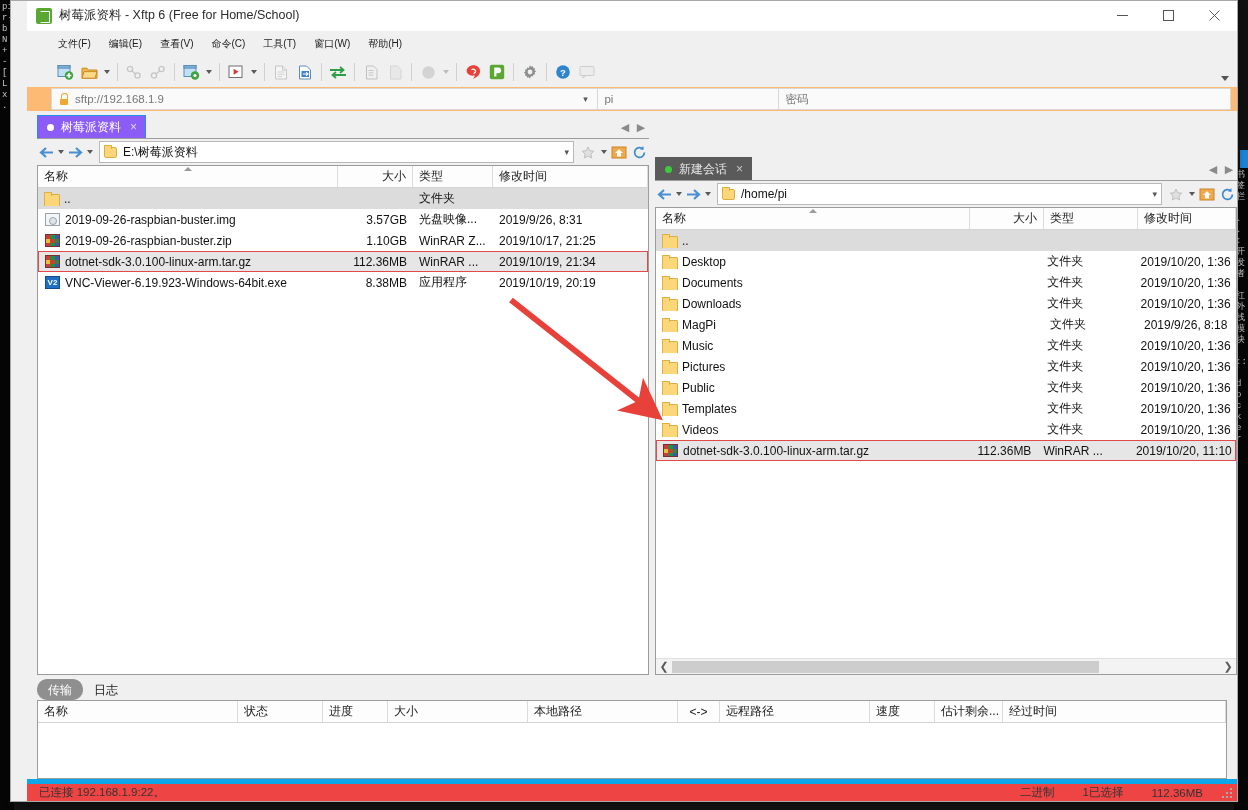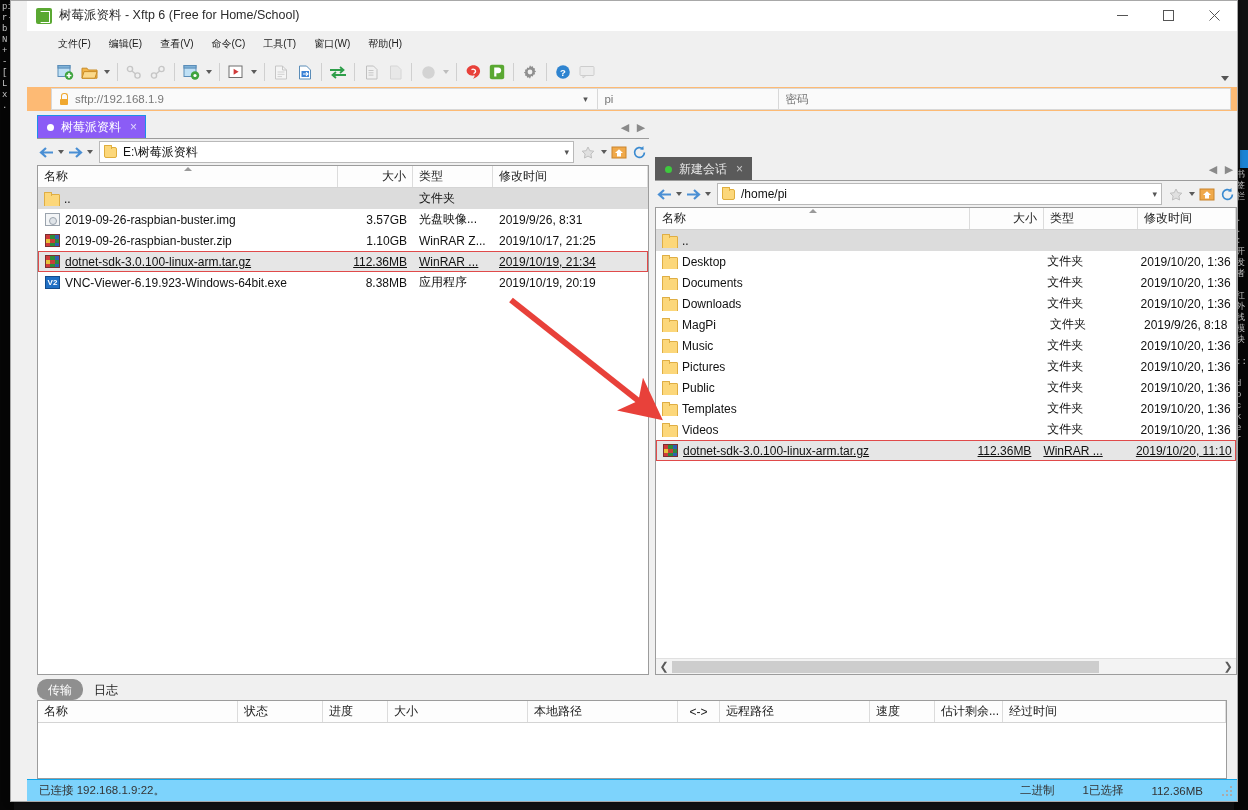--- a/index.html
+++ b/index.html
@@ -294,21 +294,21 @@
   }
   .fi.rar::after{
     content:""; position:absolute; left:0; top:4px; width:100%; height:4px;
     background: linear-gradient(90deg,#e8c83a 0 33%,#d03a3a 33% 66%,#2e8b3a 66% 100%);
     opacity:.95;
   }
   .fi.exe { width:13px; height:13px; margin-left:1px; background:#1f6fc4; border:1px solid #134c8c;
     color:#fff; font-size:8px; line-height:12px; text-align:center; font-weight:bold; }
 
   
-  .redbox { outline: 1.5px solid #e04a4a; outline-offset:-1px;text-decoration:underline; }
+  .redbox { outline: 1.5px solid #e04a4a; outline-offset:-1px; }
 
   
   .hscroll {
     height:16px; flex:0 0 16px;
     background:#f3f3f3; border-top:1px solid #e0e0e0;
     display:flex; align-items:center;
   }
   .hs-arrow { width:16px; text-align:center; color:#5a5a5a; font-size:11px; }
   .hs-track { flex:1 1 auto; height:14px; background:#f3f3f3; position:relative; }
   .hs-thumb { position:absolute; left:0; top:1px; height:12px; width:78%; background:#cdcdcd; }
@@ -339,22 +339,22 @@
   }
   #transfer-head .th {
     display:flex; align-items:center; padding:0 6px;
     border-right:1px solid #dcdcdc; white-space:nowrap; overflow:hidden;
   }
   #transfer-head .th.ctr { justify-content:center; }
 
   
   #statusbar {
     height: 22px; flex:0 0 22px;
-    background:#7dd3fc;
-    border-top:1px solid #0ea5e9;
+    background:#ef4444;
+    border-top:5px solid #0ea5e9;
     display:flex; align-items:center;
     font-size:11.5px; color:#333;
     padding: 0 4px 0 12px;
   }
   #statusbar .sb-left { }
   #statusbar .sb-spacer { flex:1 1 auto; }
   .sb-cell { padding:0 14px; white-space:nowrap; }
   #sb-grip {
     width:12px; height:12px; margin-left:4px;
     background:

